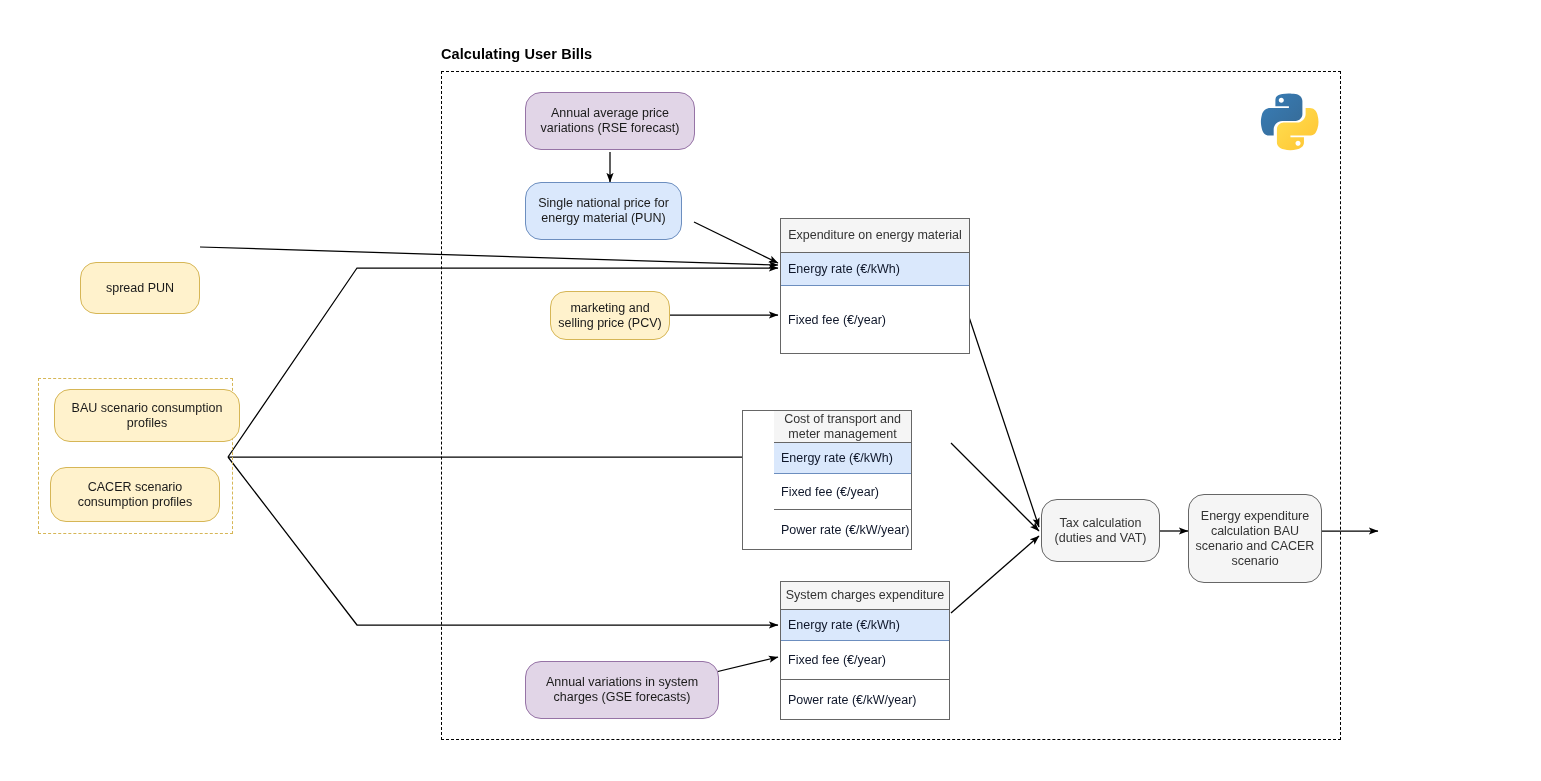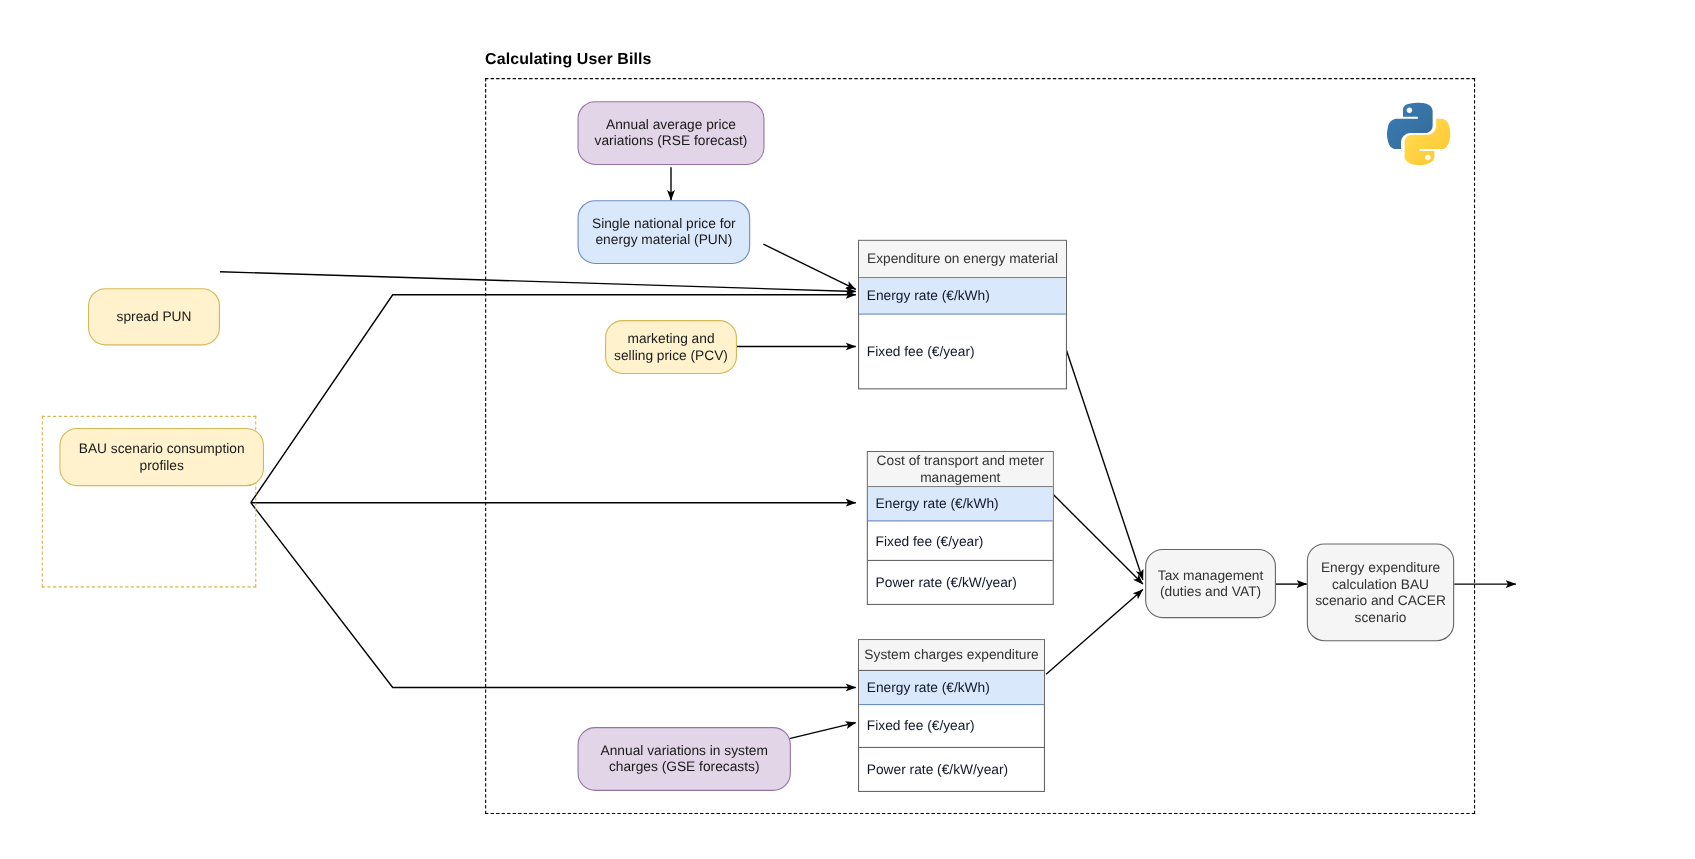--- a/index.html
+++ b/index.html
@@ -187,47 +187,50 @@
   <div class="node rounded n-yellow" style="left:550px; top:291px; width:120px; height:49px;">
     <span>marketing and selling price (PCV)</span>
   </div>
 
   <div class="dashed-group" style="left:38px; top:378px; width:195px; height:156px;"></div>
 
   <div class="node rounded n-yellow" style="left:54px; top:389px; width:186px; height:53px;">
     <span>BAU scenario consumption profiles</span>
   </div>
 
+  <div class="node rounded n-yellow" style="left:50px; top:467px; width:170px; height:55px;">
+    <span>CACER scenario consumption profiles</span>
+  </div>
 
   <div class="node rounded n-purple" style="left:525px; top:661px; width:194px; height:58px;">
     <span>Annual variations in system charges (GSE forecasts)</span>
   </div>
 
   <div class="tbl" style="left:780px; top:218px; width:190px; height:136px;">
     <div class="tbl-head" style="height:34px;">Expenditure on energy material</div>
     <div class="tbl-row hl" style="height:33px;">Energy rate (€/kWh)</div>
     <div class="tbl-row last" style="height:67px;">Fixed fee (€/year)</div>
   </div>
 
-  <div class="tbl" style="left:788px; top:410px; width:170px; height:140px;">
+  <div class="tbl" style="left:742px; top:410px; width:170px; height:140px;padding-left:31px;">
     <div class="tbl-head" style="height:32px;">Cost of transport and meter management</div>
     <div class="tbl-row hl" style="height:31px;">Energy rate (€/kWh)</div>
     <div class="tbl-row" style="height:36px;">Fixed fee (€/year)</div>
     <div class="tbl-row last" style="height:39px;">Power rate (€/kW/year)</div>
   </div>
 
   <div class="tbl" style="left:780px; top:581px; width:170px; height:139px;">
     <div class="tbl-head" style="height:28px;">System charges expenditure</div>
     <div class="tbl-row hl" style="height:31px;">Energy rate (€/kWh)</div>
     <div class="tbl-row" style="height:39px;">Fixed fee (€/year)</div>
     <div class="tbl-row last" style="height:39px;">Power rate (€/kW/year)</div>
   </div>
 
   <div class="node rounded n-grey" style="left:1041px; top:499px; width:119px; height:63px;">
-    <span>Tax management (duties and VAT)</span>
+    <span>Tax calculation (duties and VAT)</span>
   </div>
 
   <div class="node rounded n-grey" style="left:1188px; top:494px; width:134px; height:89px;">
     <span>Energy expenditure calculation BAU scenario and CACER scenario</span>
   </div>
 
 
   <span class="py-logo" style="left:1258px; top:90px;">
     <svg viewBox="0 0 110 110" width="62" height="62" xmlns="http://www.w3.org/2000/svg">
       <defs>

